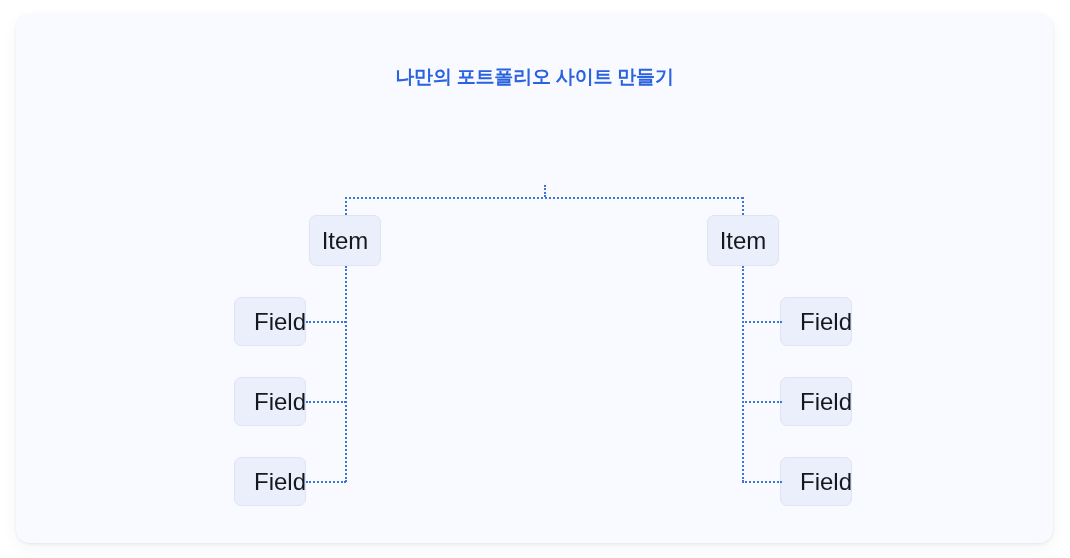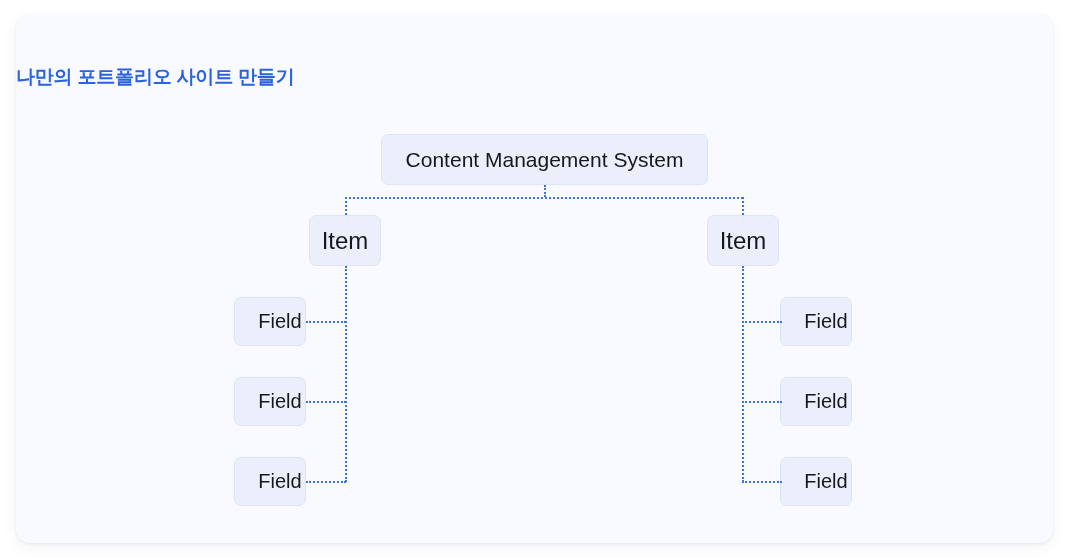--- a/index.html
+++ b/index.html
@@ -25,21 +25,21 @@
     box-shadow: 0 1px 3px rgba(60, 70, 110, 0.10),
                 0 6px 16px rgba(60, 70, 110, 0.05);
     overflow: hidden;
   }
 
   #diagram-title {
     position: absolute;
     left: 0;
     top: 50px;
     width: 1037px;
-    text-align: left;
+    text-align: center;
     font-size: 19px;
     font-weight: bold;
     color: #2a62e0;
     letter-spacing: -0.2px;
     white-space: nowrap;
   }
 
   
   .node {
     position: absolute;
@@ -55,21 +55,21 @@
     font-weight: normal;
     white-space: nowrap;
   }
   .node.root {
     font-size: 21px;
   }
   .node.item {
     font-size: 24px;
   }
   .node.field {
-    font-size: 20px;
+    font-size: 24px;
     padding-left: 20px;
   }
 
   
   .conn {
     position: absolute;
   }
   .conn.h {
     border-top: 2px dotted #3e74da;
     height: 0;
@@ -79,21 +79,20 @@
     width: 0;
   }
 </style>
 </head>
 <body>
 
 <div id="canvas-card">
 
   <div id="diagram-title">나만의 포트폴리오 사이트 만들기</div>
 
-  <div class="node root" style="left:365px; top:120px; width:327px; height:51px;">Content Management System</div>
 
   <div class="conn v" style="left:528px; top:171px; height:12px;"></div>
 
   <div class="conn h" style="left:329px; top:183px; width:398px;"></div>
 
   <div class="conn v" style="left:329px; top:183px; height:18px;"></div>
 
   <div class="conn v" style="left:726px; top:183px; height:18px;"></div>
 
   <div class="node item" style="left:293px; top:201px; width:72px; height:51px;">Item</div>

